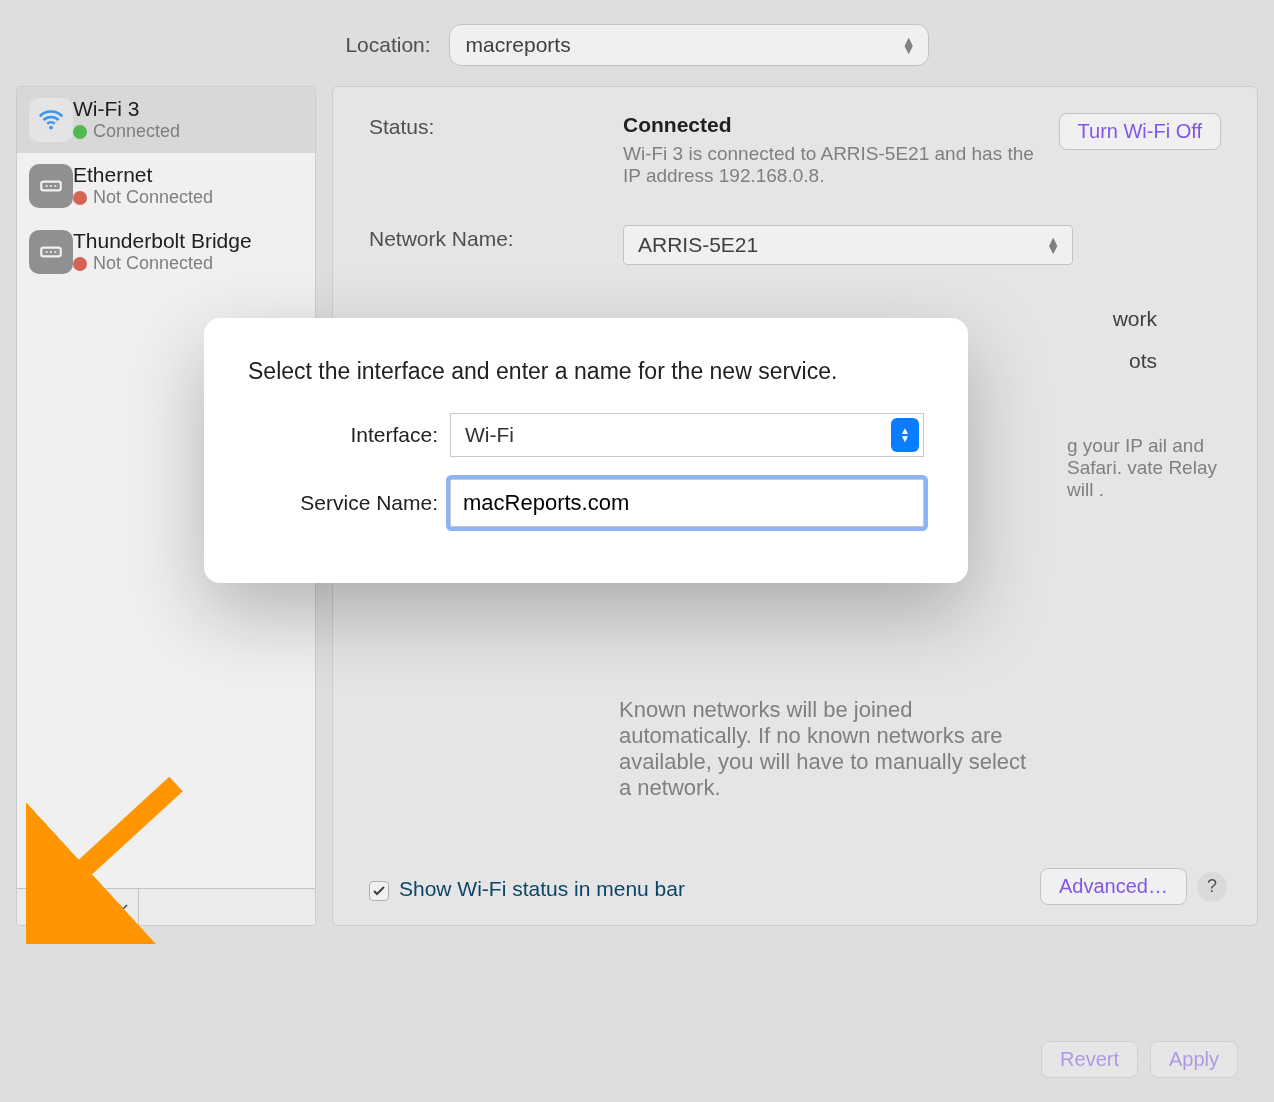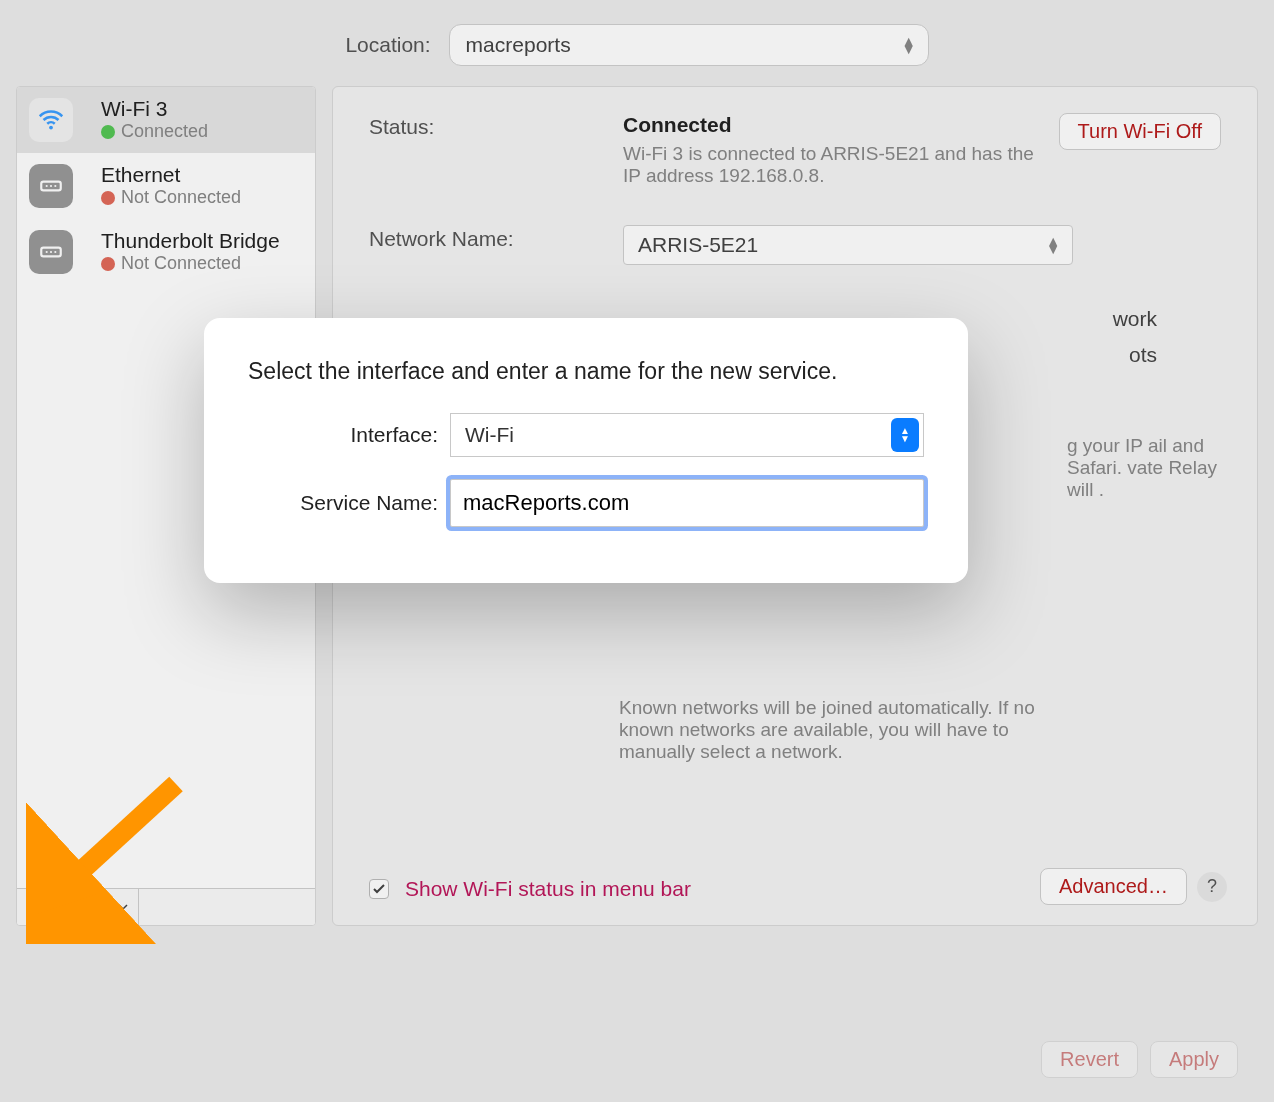--- a/index.html
+++ b/index.html
@@ -54,21 +54,21 @@
   background: #fff;
   border: 1px solid #d9d9d9;
   border-radius: 4px;
   overflow: hidden;
   display: flex;
   flex-direction: column;
   height: 840px;
 }
 .service-list { flex: 1; }
 .service-item {
-  display: flex; align-items: flex-end; gap: 28px;
+  display: flex; align-items: flex-end; gap: 0;
   padding: 10px 12px;
   border-bottom: 1px solid transparent;
 }
 .service-item.selected { background: #e6e6e6; }
 .svc-icon {
   width: 44px; height: 44px; border-radius: 10px;
   display: flex; align-items: center; justify-content: center;
 }
 .svc-icon.wifi { background: #f3f3f3; }
 .svc-icon.grey { background: #9a9a9a; }
@@ -102,37 +102,37 @@
   position: relative;
   height: 840px;
 }
 .row { display: flex; gap: 14px; margin-bottom: 14px; align-items: flex-start; }
 .row .lbl { width: 240px; text-align: left; color: #555; padding-top: 2px; }
 .row .val { flex: 1; color: #222; }
 .bold { font-weight: 600; }
 .desc { color: #888; font-size: 19px; max-width: 430px; margin-top: 6px; }
 .btn {
   background: #fff; border: 1px solid #d0d0d0; border-radius: 8px;
-  padding: 6px 18px; font-size: 20px; color: #b91c1c;
+  padding: 6px 18px; font-size: 20px; color: #8b5cf6;
   cursor: pointer;
 }
 .btn.primary { background: #0a7cff; color: #fff; border-color: #0a7cff; }
 .select-wide {
   width: 450px; height: 40px; background: #fff;
   border: 1px solid #d0d0d0; border-radius: 4px;
   display: flex; align-items: center; padding: 0 14px;
   position: relative; color: #444;
 }
-.check-row { position: absolute; bottom: 24px; left: 36px; display: flex; align-items: center; gap: 16px; color: #be185d; }
+.check-row { position: absolute; bottom: 24px; left: 36px; display: flex; align-items: flex-end; gap: 10px; color: #0c4a6e; }
 .adv-row { position: absolute; bottom: 20px; right: 30px; display: flex; align-items: center; gap: 10px; }
 .help-circle {
   width: 30px; height: 30px; border-radius: 50%; background: #e8e8e8;
   display: flex; align-items: center; justify-content: center; color: #555; font-size: 18px;
 }
-.known { color: #888; font-size: 19px; max-width: 420px; margin-left: 286px; margin-top: 110px; }
+.known { color: #888; font-size: 22px; max-width: 420px; margin-left: 286px; margin-top: 110px; }
 .relay { color: #888; font-size: 19px; max-width: 420px; margin-left: 286px; margin-top: 74px; }
 
 .bottom-buttons {
   position: absolute; right: 36px; bottom: 24px;
   display: flex; gap: 12px;
 }
 .btn.dim { opacity: .5; }
 
 .arrow {
   position: absolute;
@@ -268,21 +268,21 @@
 
     <div class="row" style="margin-top:38px;">
       <div class="lbl">Network Name:</div>
       <div class="select-wide">
         <span>ARRIS-5E21</span>
         <span class="updown">▲<br>▼</span>
       </div>
     </div>
 
     <div style="position:absolute; right:100px; top:220px; color:#444;">work</div>
-    <div style="position:absolute; right:100px; top:256px; color:#444;">ots</div>
+    <div style="position:absolute; right:100px; top:262px; color:#444;">ots</div>
 
     <div class="relay" style="position:absolute; right:40px; top:348px; margin:0; text-align:left; width:150px;">g your IP ail and Safari. vate Relay will .</div>
 
     <div class="known" style="position:absolute; top:500px; left:0;">Known networks will be joined automatically. If no known networks are available, you will have to manually select a network.</div>
 
     <div class="check-row">
       <span style="width:20px;height:20px;border:1px solid #bbb;border-radius:4px;display:flex;align-items:center;justify-content:center;background:#fff;">
         <svg width="14" height="14" viewBox="0 0 14 14">
             <path d="M2 7l3 3 7-7" fill="none" stroke="#444" stroke-width="2"></path>
           </svg>

